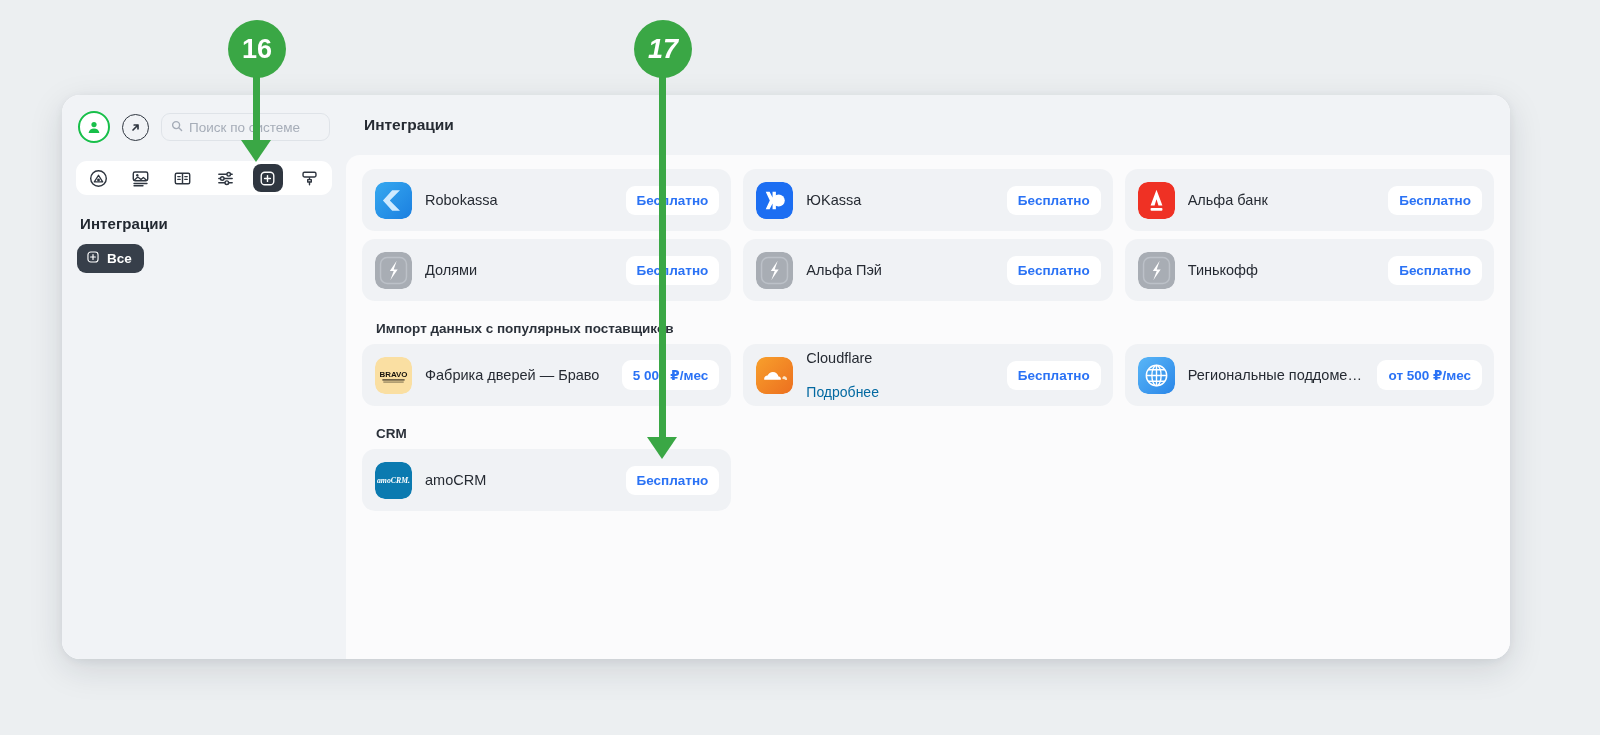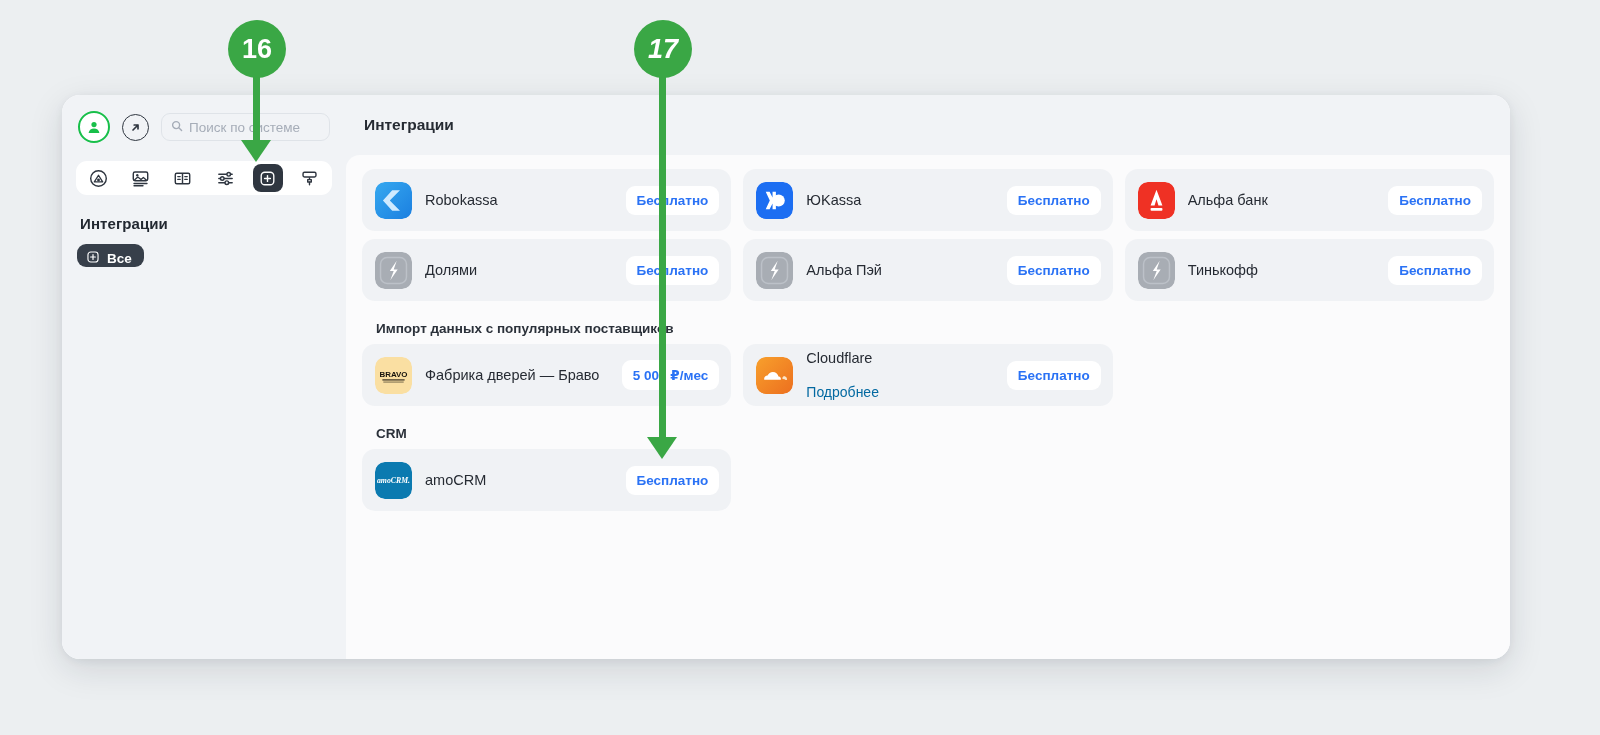--- a/index.html
+++ b/index.html
@@ -83,21 +83,21 @@
   .sb-title{
     margin:20px 0 0 18px;
     font-size:15px;font-weight:700;color:#222831;
     letter-spacing:.1px;
   }
   .chip{
     margin:12px 0 0 15px;
     display:inline-flex;align-items:center;gap:7px;
     background:#373f4a;color:#ffffff;
     border-radius:9px;
-    padding:6px 12px 0 9px;
+    padding:6px 12px 6px 9px;
     font-size:13.5px;font-weight:600;
     width:fit-content;
   }
   
   .main{
     flex:1;min-width:0;
     background:#f1f3f6;
     display:flex;flex-direction:column;
   }
   .main-head{
@@ -403,20 +403,40 @@
                 <path d="M26.8 24.6c.5-1.6-.3-3.2-1.9-3.5l-.6-.1c-.6-2.8-3.1-4.8-6-4.8-2.6 0-4.9 1.6-5.8 3.9-2.1.1-3.7 1.6-3.7 3.5 0 .4.05.7.13 1h17.6z" fill="#ffffff"></path>
                 <path d="M29.6 21.6c-.2 0-.4 0-.6.05-.1 0-.2.1-.22.2l-.3 1.1c-.1.5.16.9.65.95l1.6.1c.5 0 .85.25.99.6.05.1.05.25.02.36h1.6c.1-.35.16-.7.16-1.1 0-1.8-1.5-3.26-3.9-3.26z" fill="#fbe5c9"></path>
               </svg>
             </div>
             <div class="nm">
               <div class="n1">Cloudflare</div>
               <div class="n2">Подробнее</div>
             </div>
             <div class="price">Бесплатно</div>
           </div>
+          <div class="card">
+            <div class="ico">
+              <svg width="37" height="37" viewBox="0 0 40 40">
+                <defs>
+                  <linearGradient id="gl" x1="0" y1="0" x2="1" y2="1">
+                    <stop offset="0" stop-color="#59b6f7"></stop>
+                    <stop offset="1" stop-color="#2a86e8"></stop>
+                  </linearGradient>
+                </defs>
+                <rect width="40" height="40" rx="10" fill="url(#gl)"></rect>
+                <circle cx="20" cy="20" r="11" fill="none" stroke="#ffffff" stroke-width="1.6"></circle>
+                <ellipse cx="20" cy="20" rx="5" ry="11" fill="none" stroke="#ffffff" stroke-width="1.5"></ellipse>
+                <path d="M9 20h22M11.2 13.8h17.6M11.2 26.2h17.6M20 9v22" fill="none" stroke="#ffffff" stroke-width="1.5"></path>
+              </svg>
+            </div>
+            <div class="nm">
+              <div class="n1">Региональные поддоме…</div>
+            </div>
+            <div class="price">от 500 ₽/мес</div>
+          </div>
           <div class="sec-title">CRM</div>
           <div class="card">
             <div class="ico">
               <svg width="37" height="37" viewBox="0 0 40 40">
                 <rect width="40" height="40" rx="10" fill="#0b7ab0"></rect>
                 <text x="20" y="23" text-anchor="middle" font-family="Liberation Serif, serif" font-style="italic" font-size="8.4" font-weight="700" fill="#ffffff">amoCRM.</text>
               </svg>
             </div>
             <div class="nm">
               <div class="n1">amoCRM</div>

